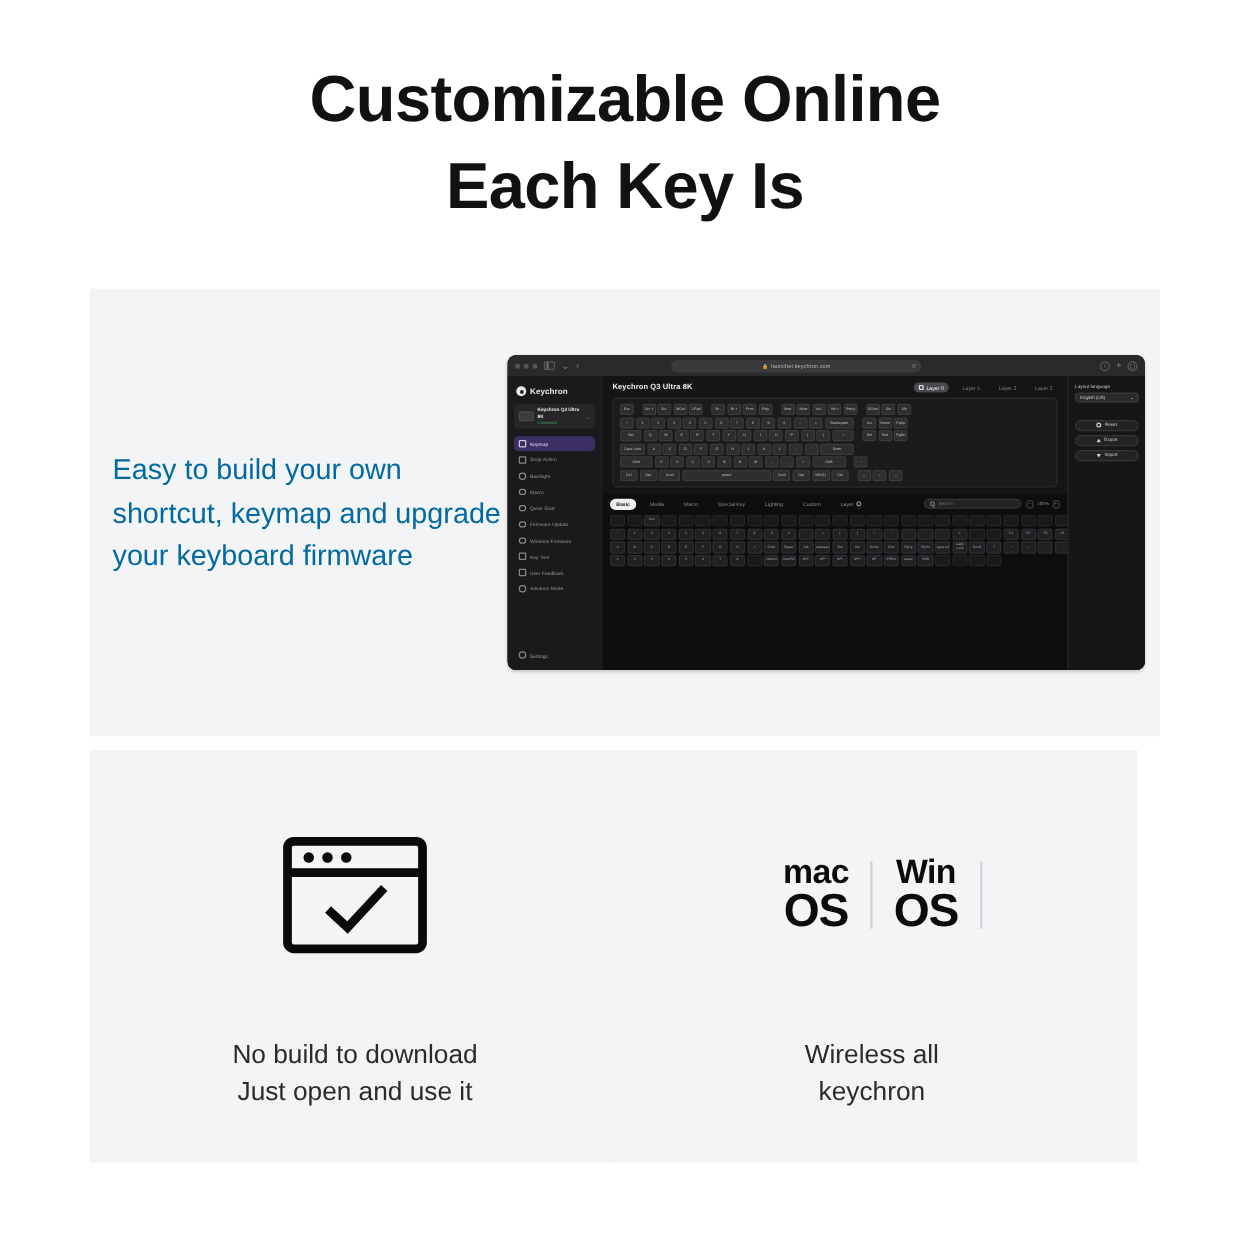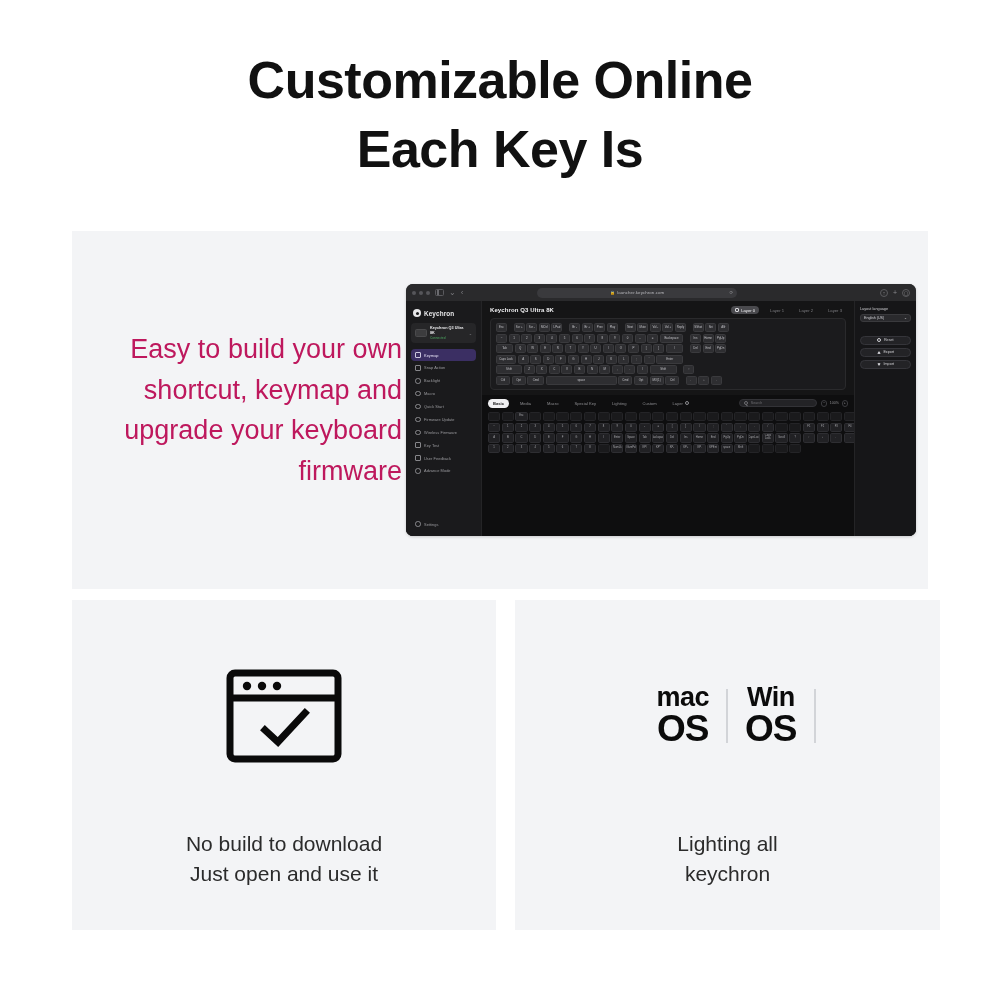--- a/index.html
+++ b/index.html
@@ -41,41 +41,41 @@
     left: 0; top: 0;
     width: 856px; height: 358px;
   }
   .card-top-inner {
     display: flex;
     align-items: center;
     height: 100%;
   }
   .blurb {
     width: 330px;
-    text-align: right;
-    color: #be185d;
-    font-size: 27px;
+    text-align: left;
+    color: #0369a1;
+    font-size: 23px;
     line-height: 1.5;
     padding-left: 18px;
   }
   .shot-wrap {
     flex: 1;
     display: flex;
     align-items: center;
     justify-content: center;
     padding-right: 8px;
   }
 
   
   .card-bl {
     left: 0; top: 369px;
     width: 424px; height: 330px;
   }
   .card-br {
-    left: 443px; top: 369px;
+    left: 413px; top: 369px;
     width: 425px; height: 330px;
   }
   .card-body {
     height: 100%;
     display: flex;
     flex-direction: column;
     align-items: center;
     justify-content: center;
   }
   .card-icon-area {
@@ -841,19 +841,19 @@
           </div>
           <span class="os-divider"></span>
           <div class="os-item">
             <span class="os-small">Win</span>
             <span class="os-big">OS</span>
           </div>
           <span class="os-divider"></span>
         </div>
       </div>
       <div class="card-caption">
-        <div>Lighting all</div>
+        <div>Wireless all</div>
         <div>keychron</div>
       </div>
     </div>
   </div>
 
 </div>
 
 </body></html>

